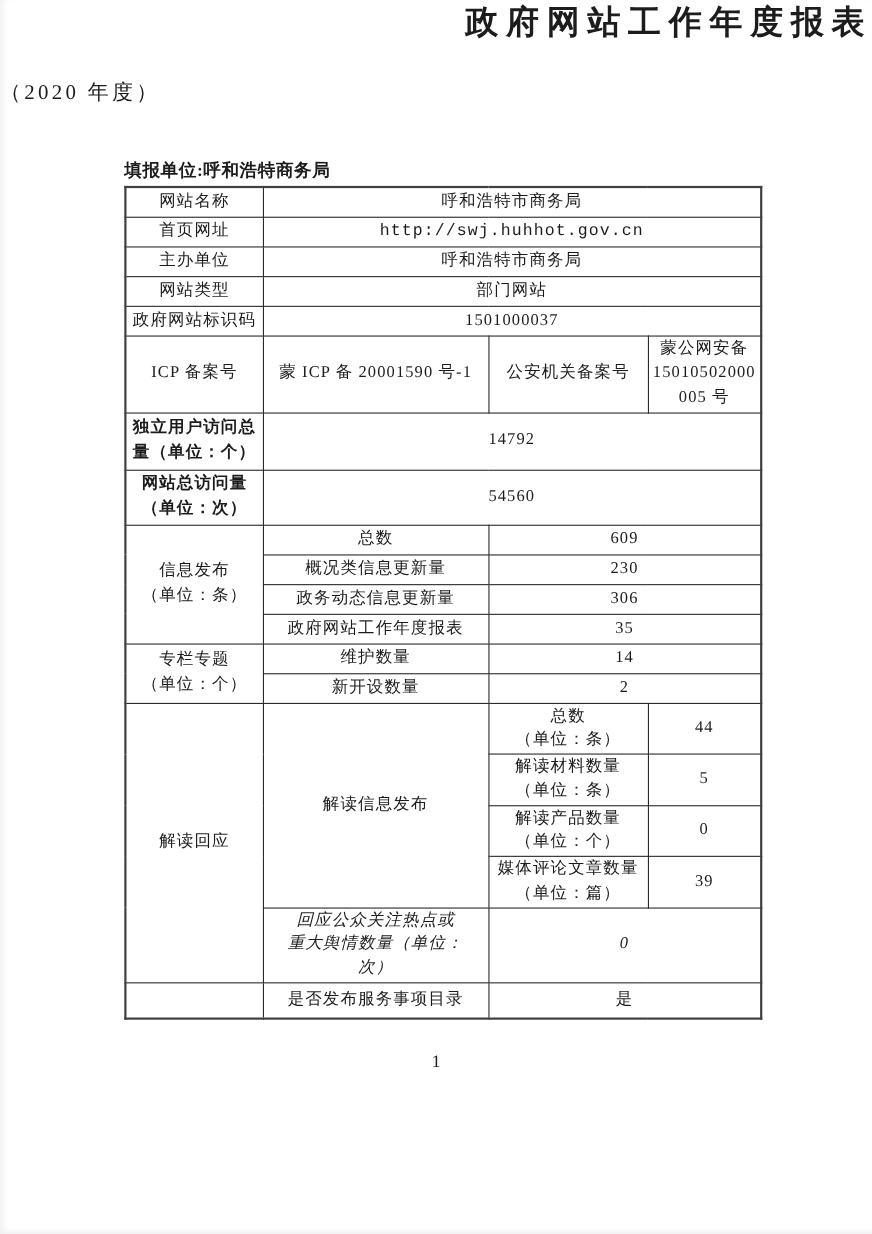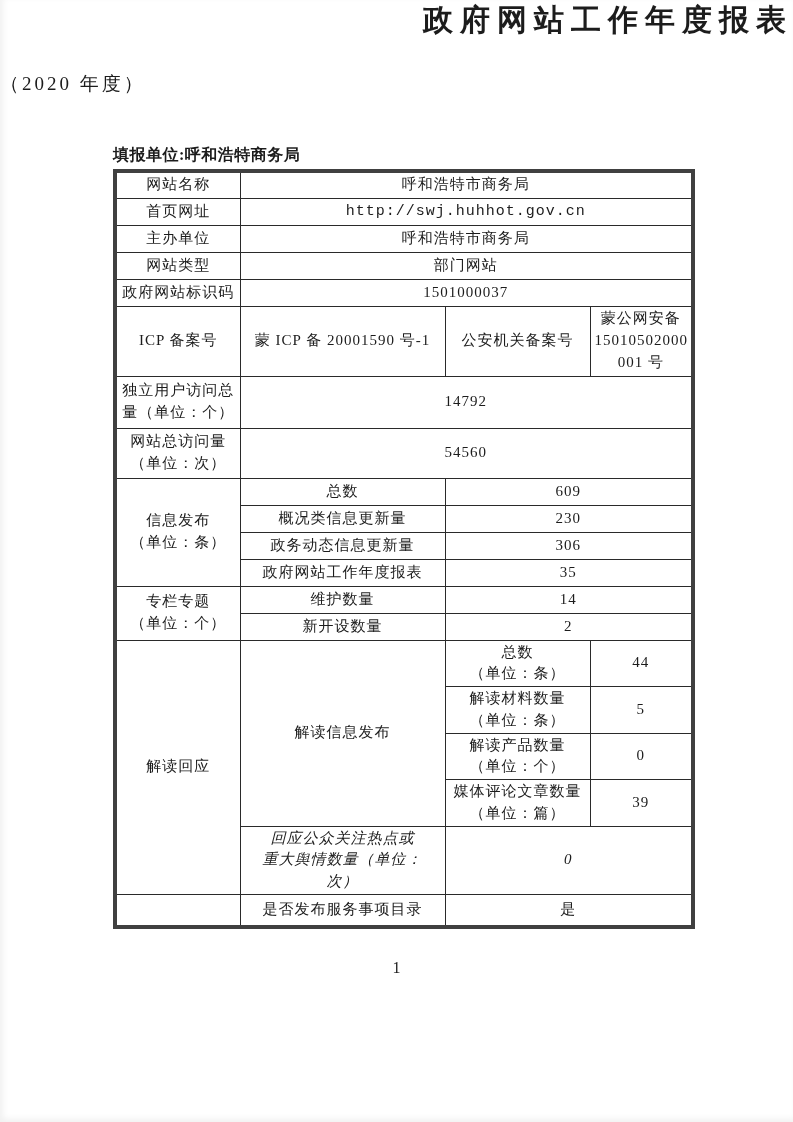--- a/index.html
+++ b/index.html
@@ -28,21 +28,21 @@
     margin: 48px 12px 3px 113px;
     font-size: 16px;
     font-weight: bold;
     letter-spacing: 0.5px;
   }
   table.report {
     margin-left: 113px;
     width: 578px;
     table-layout: fixed;
     border-collapse: collapse;
-    border: 4px solid #404040;
+    border: 2px solid #404040;
   }
   table.report td {
     border: 1px solid #2a2a2a;
     text-align: center;
     vertical-align: middle;
     font-size: 15px;
     line-height: 1.45;
     letter-spacing: 1px;
     padding: 1px 4px;
     white-space: pre-line;
@@ -53,21 +53,21 @@
   tr.h52 { height: 52px; }
   tr.h50 { height: 50px; }
   tr.h46 { height: 46px; }
   tr.h64 { height: 64px; font-style: italic; }
   tr.h33 { height: 33px; padding-left: 48px; }
   td.mono {
     font-family: "Liberation Mono", "DejaVu Sans Mono", monospace;
     letter-spacing: 0;
     margin-top: 14px;
   }
-  td.ta-left { text-align: left; }
+  td.ta-left { text-align: left; font-weight: bold; }
   .page-number {
     margin-top: 30px;
     text-align: center;
     font-size: 16px;
   }
 </style>
 </head>
 <body>
 
 <div class="page">
@@ -105,21 +105,21 @@
       <td>政府网站标识码</td>
       <td colspan="3">1501000037</td>
     </tr>
 
     <tr class="h70">
       <td>ICP 备案号</td>
       <td>蒙 ICP 备 20001590 号-1</td>
       <td>公安机关备案号</td>
       <td>蒙公网安备
 15010502000
-001 号</td>
+005 号</td>
     </tr>
 
     <tr class="h52">
       <td class="ta-left">独立用户访问总
 量（单位：个）</td>
       <td colspan="3">14792</td>
     </tr>
     <tr class="h50">
       <td class="ta-left">网站总访问量
 （单位：次）</td>

